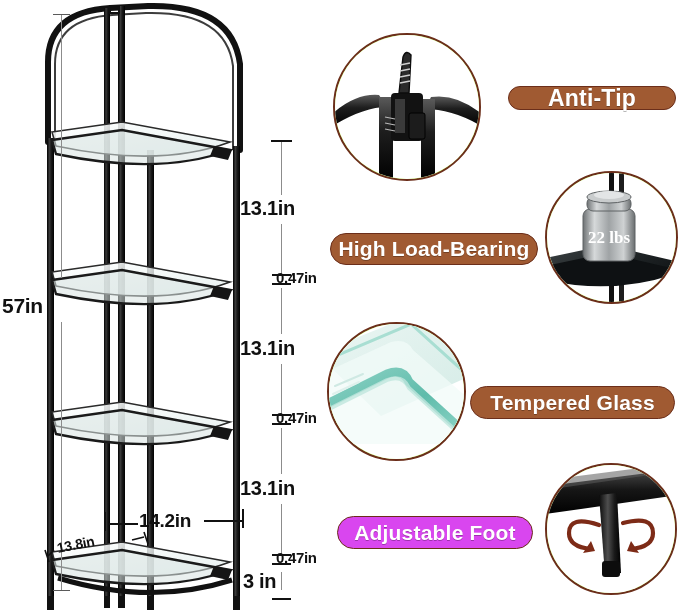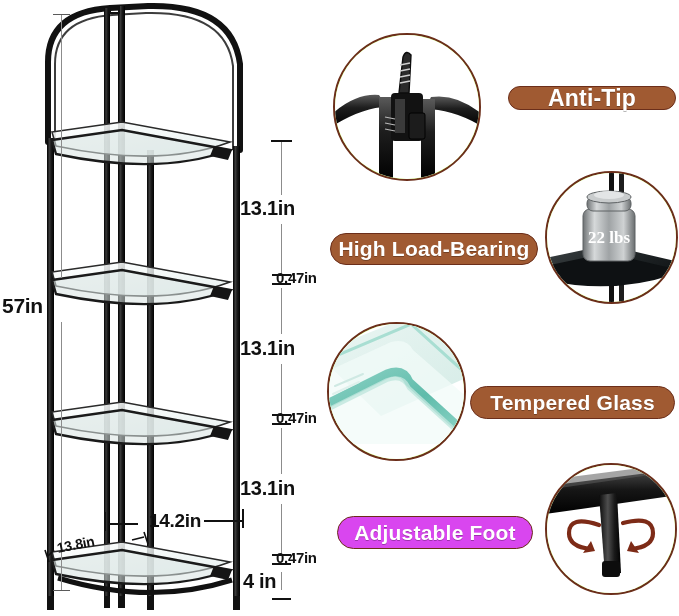--- a/index.html
+++ b/index.html
@@ -128,27 +128,27 @@
   <div class="tickline v" style="left:281px;top:428px;height:46px;"></div>
   <div class="tickline v" style="left:281px;top:504px;height:50px;"></div>
   <div class="dim-label" style="left:240px;top:477px;font-size:20px;">13.1in</div>
 
   <div class="capk" style="left:272px;top:554px;width:19px;"></div>
   <div class="capk" style="left:272px;top:563px;width:19px;"></div>
   <div class="dim-label" style="left:276px;top:549px;font-size:15px;">0.47in</div>
 
   <div class="tickline v" style="left:281px;top:572px;height:18px;"></div>
   <div class="capk" style="left:272px;top:598px;width:19px;"></div>
-  <div class="dim-label" style="left:243px;top:570px;font-size:20px;">4 in</div>
+  <div class="dim-label" style="left:243px;top:570px;font-size:20px;">3 in</div>
 
   <div class="tickline h" style="left:108px;top:523px;width:30px;background:#111;height:2px;"></div>
   <div class="tickline h" style="left:204px;top:520px;width:40px;background:#111;height:2px;"></div>
   <div class="capk" style="left:104px;top:512px;width:2px;height:19px;background:#111;"></div>
   <div class="capk" style="left:242px;top:509px;width:2px;height:19px;background:#111;"></div>
-  <div class="dim-label" style="left:139px;top:510px;font-size:19px;margin-left:10px;">14.2in</div>
+  <div class="dim-label" style="left:139px;top:510px;font-size:19px;">14.2in</div>
 
   <div class="dim-label" style="left:57px;top:540px;font-size:14px;transform:rotate(-11deg);transform-origin:left center;">13.8in</div>
   <svg class="abs" style="left:40px;top:520px;" width="130" height="50">
     <line x1="8" y1="36" x2="14" y2="30" stroke="#111" stroke-width="1.6"></line>
     <line x1="92" y1="20" x2="104" y2="17" stroke="#111" stroke-width="1.6"></line>
     <line x1="104" y1="12" x2="108" y2="24" stroke="#111" stroke-width="1.6"></line>
     <line x1="5" y1="30" x2="9" y2="42" stroke="#111" stroke-width="1.6"></line>
   </svg>
 
   <div class="feature">

